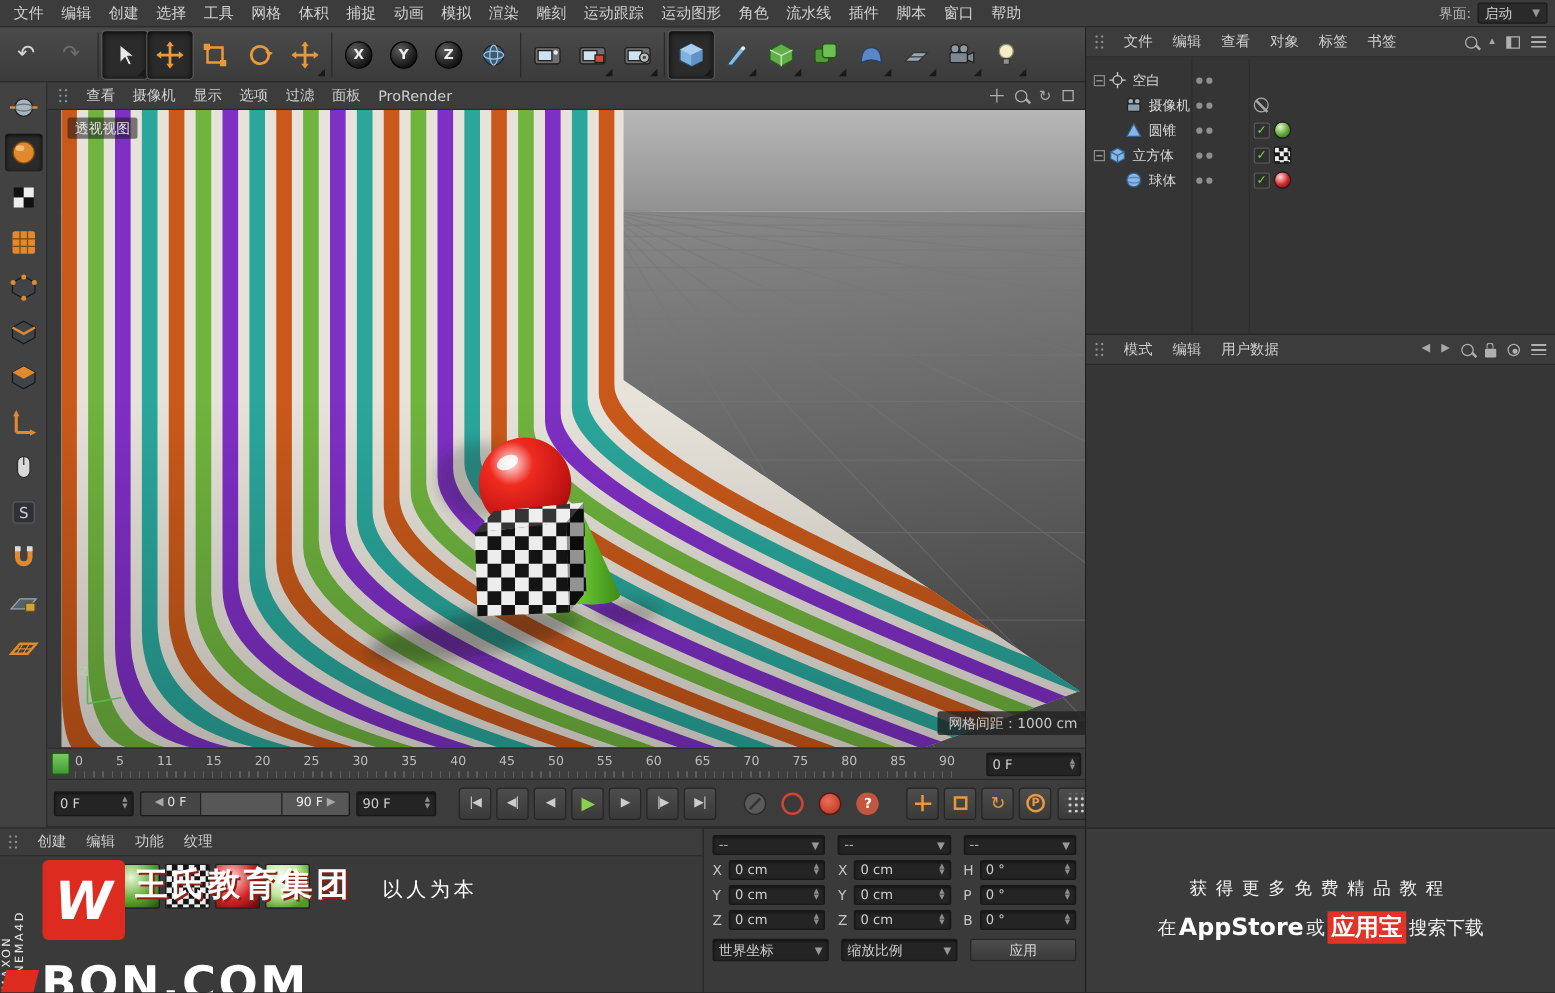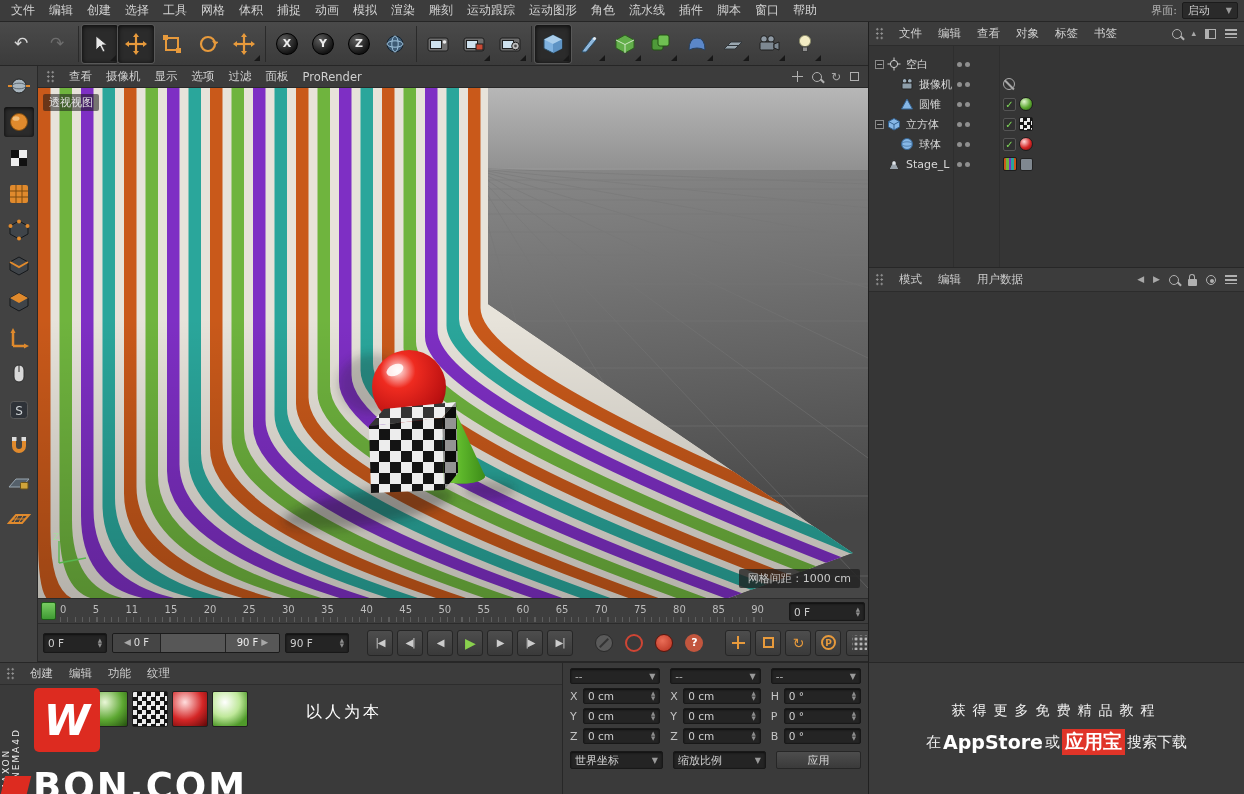--- a/index.html
+++ b/index.html
@@ -35,21 +35,21 @@
   border-right:1px solid #292929;display:flex;flex-direction:column;align-items:center;
   padding-top:5px;gap:6px}
 .sidetool{width:30px;height:30px;border-radius:3px;display:flex;align-items:center;justify-content:center;flex:none}
 .sidetool.sel{background:#2b2b2b;box-shadow:inset 0 1px 4px rgba(0,0,0,.85)}
 
 
 #vp-menu{position:absolute;left:38px;top:66px;width:830px;height:22px;background:#3c3c3c;
   border-bottom:1px solid #292929;display:flex;align-items:center;padding:0 6px;gap:2px}
 .vp-item{padding:2px 6px;font-size:11.5px;color:#cfcfcf;white-space:nowrap}
 .panel-icons{margin-left:auto;display:flex;gap:9px;align-items:center;padding-right:3px}
-#vp-canvas{position:absolute;left:38px;top:88px;width:830px;height:510px;background:#8a8a8a;overflow:hidden}
+#vp-canvas{position:absolute;left:49px;top:88px;width:830px;height:510px;background:#8a8a8a;overflow:hidden}
 .vp-label{position:absolute;left:5px;top:6px;background:rgba(25,25,25,.55);color:#e2e2e2;
   font-size:11px;padding:1px 6px;border-radius:2px}
 .grid-badge{position:absolute;right:8px;bottom:10px;background:rgba(32,32,32,.78);color:#c9c9c9;
   font-size:11px;padding:2px 9px;border-radius:2px}
 .axis-hud{position:absolute;left:12px;bottom:28px}
 
 
 #ruler{position:absolute;left:38px;top:598px;width:830px;height:26px;background:#3e3e3e;
   border-top:1px solid #2b2b2b;border-bottom:1px solid #2b2b2b}
 .ruler-marker{position:absolute;left:3px;top:3px;width:15px;height:18px;
@@ -944,37 +944,20 @@
           <span>球体</span>
           <span class="om-dots">
             <span class="dot"></span>
             <span class="dot"></span>
           </span>
           <span class="om-tags">
             <span class="t-check">✓</span>
             <span class="m-thumb m-red"></span>
           </span>
         </div>
-        <div class="om-row">
-          <span style="width: 6px; flex: 0 0 auto;"></span>
-          <span class="noexp"></span>
-          <span class="obj-ico"><svg width="14" height="14">
-              <path d="M2 12.5 L7 2.5 L12 12.5 Z" fill="#9aa3ab" stroke="#333"></path>
-              <circle cx="7" cy="6" r="1.8" fill="#e0e4e8"></circle>
-            </svg></span>
-          <span>Stage_L</span>
-          <span class="om-dots">
-            <span class="dot"></span>
-            <span class="dot"></span>
-          </span>
-          <span class="om-tags">
-            <span class="m-thumb m-rainbow"></span>
-            <span class="m-thumb m-extra"></span>
-          </span>
-        </div>
       </div>
     <div id="am-menu">
       <span class="grip"></span>
     <span class="pm-item">模式</span>
         <span class="pm-item">编辑</span>
         <span class="pm-item">用户数据</span>
         <span class="panel-icons">
           <span class="tico">◀</span>
           <span class="tico">▶</span>
           <span class="i-mag"></span>
@@ -996,20 +979,21 @@
       <span>搜索下载</span>
     </div>
   </div>
 
   <div id="watermark">
     <div class="wm-vert">
       <span>MAXON</span>
       <span>CINEMA4D</span>
     </div>
     <div class="wm-logo">W</div>
+    <div class="wm-title">王氏教育集团</div>
     <div class="wm-slogan">以人为本</div>
     <div class="wm-cut">
       <span class="wm-diamond"></span>
       <span class="wm-cut-text">BON.COM</span>
     </div>
   </div>
 
 </div>
 
 </body></html>

